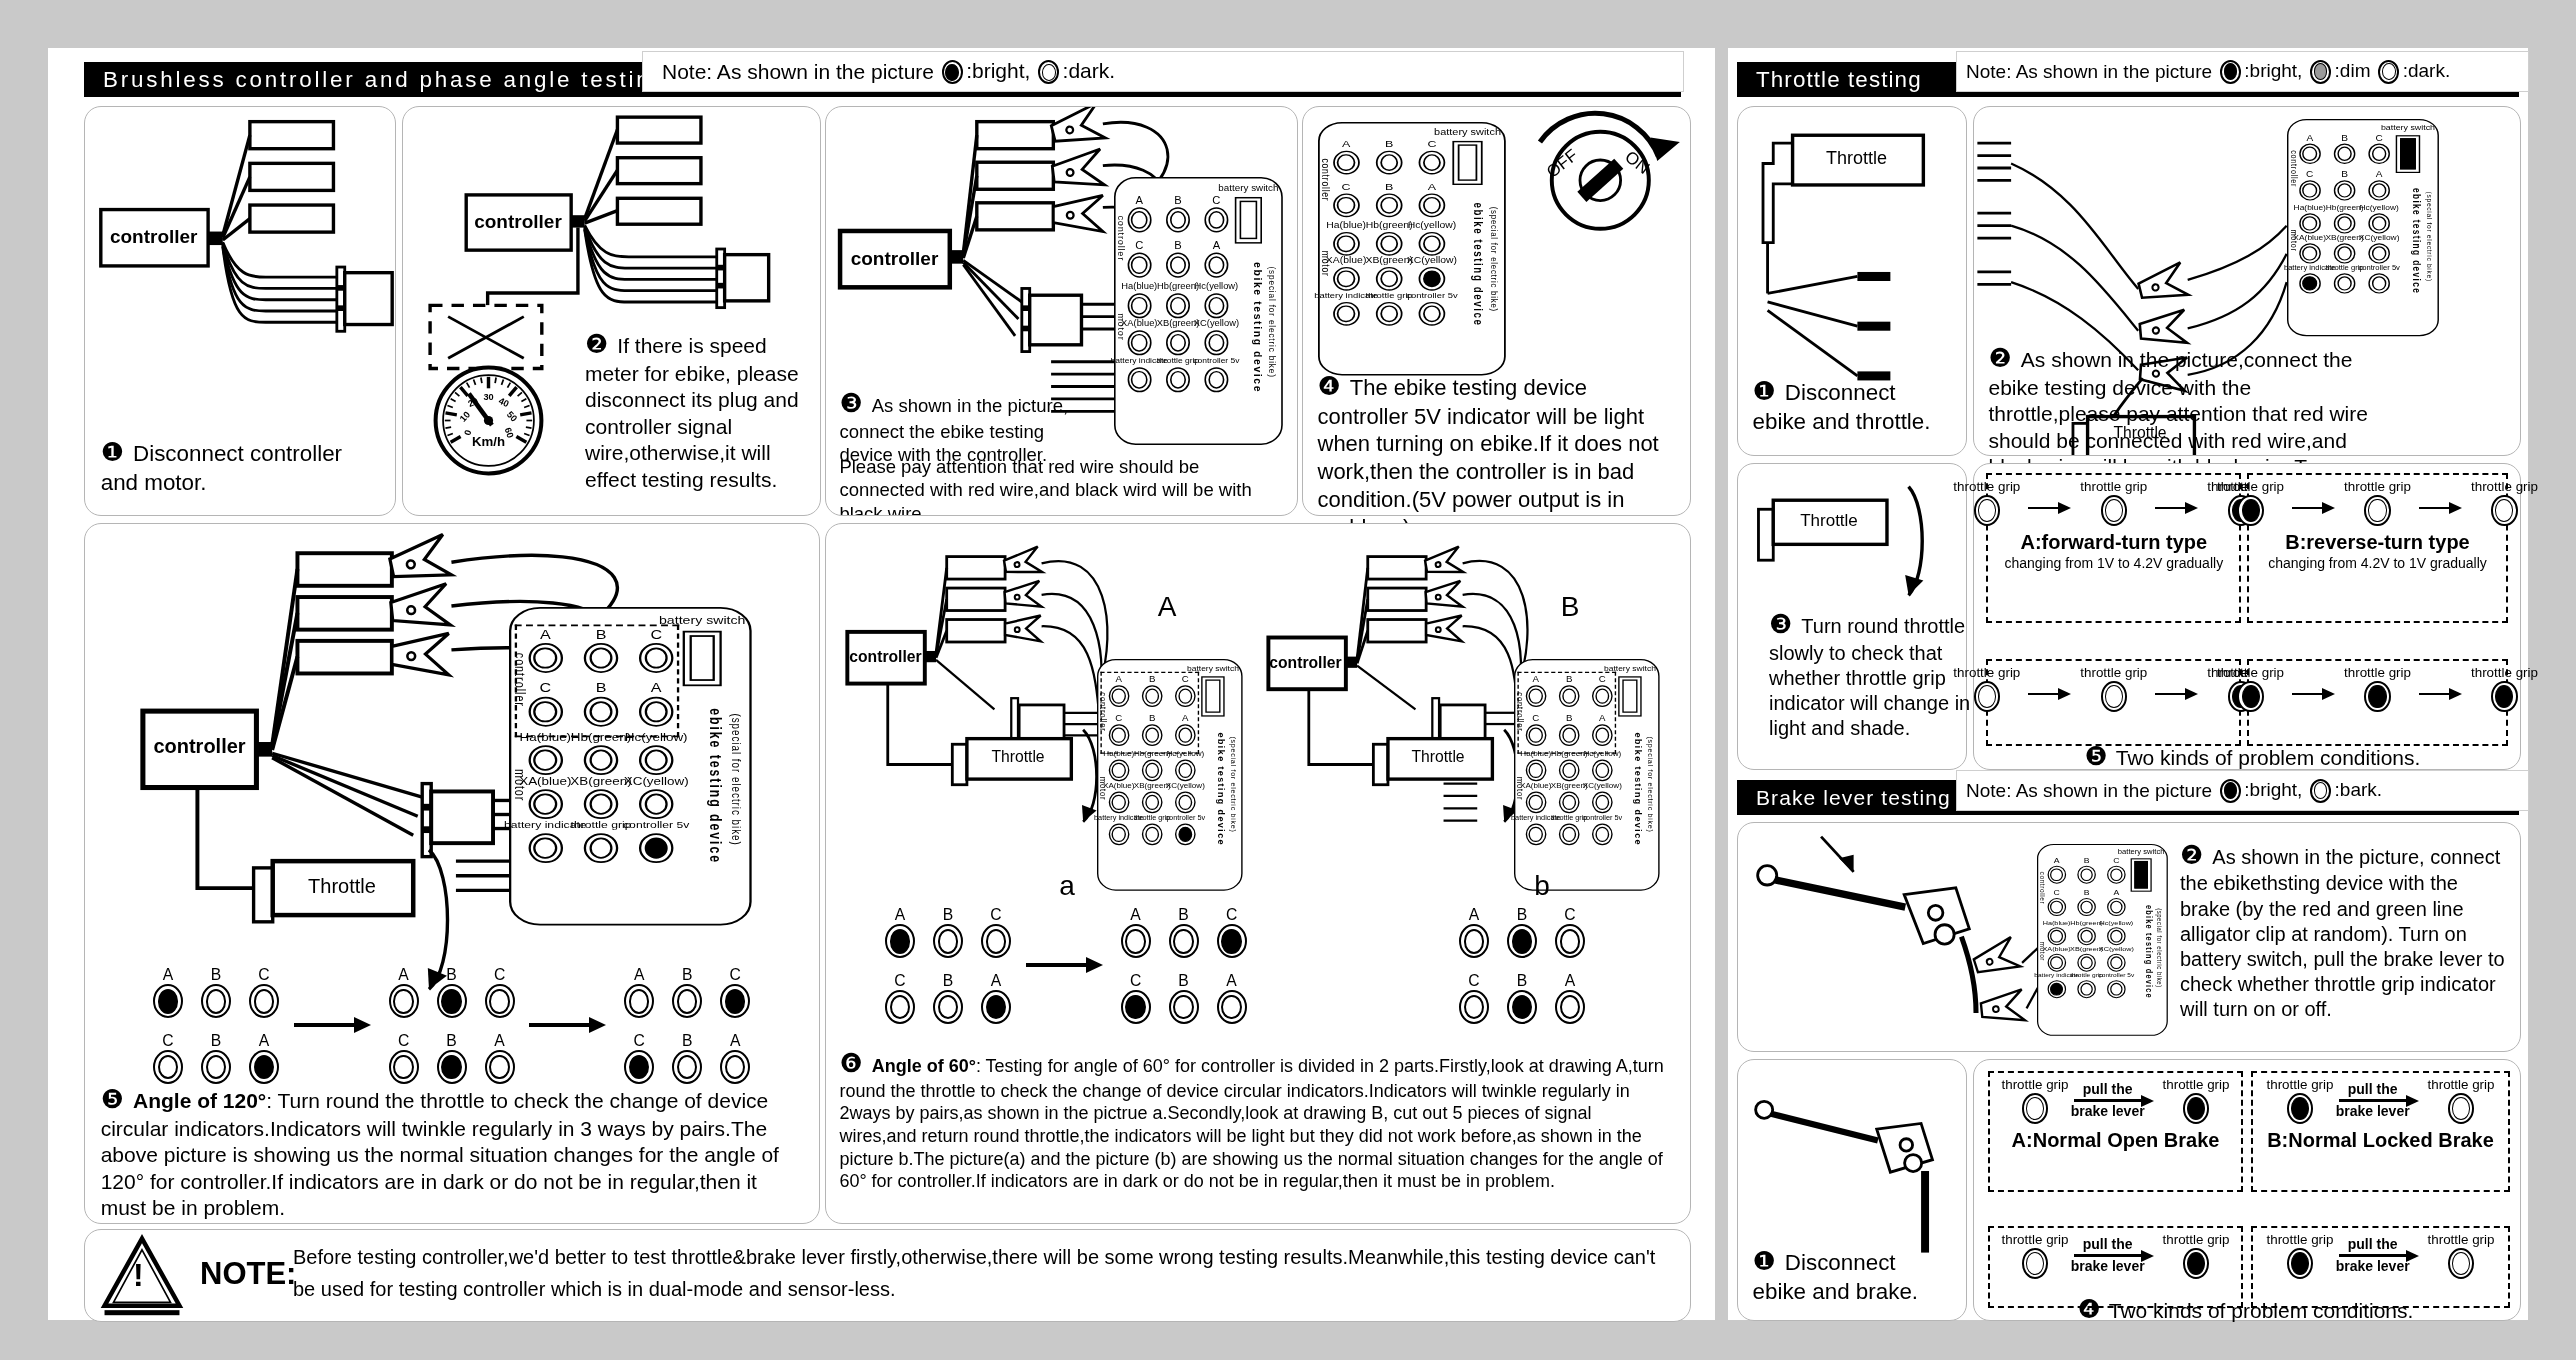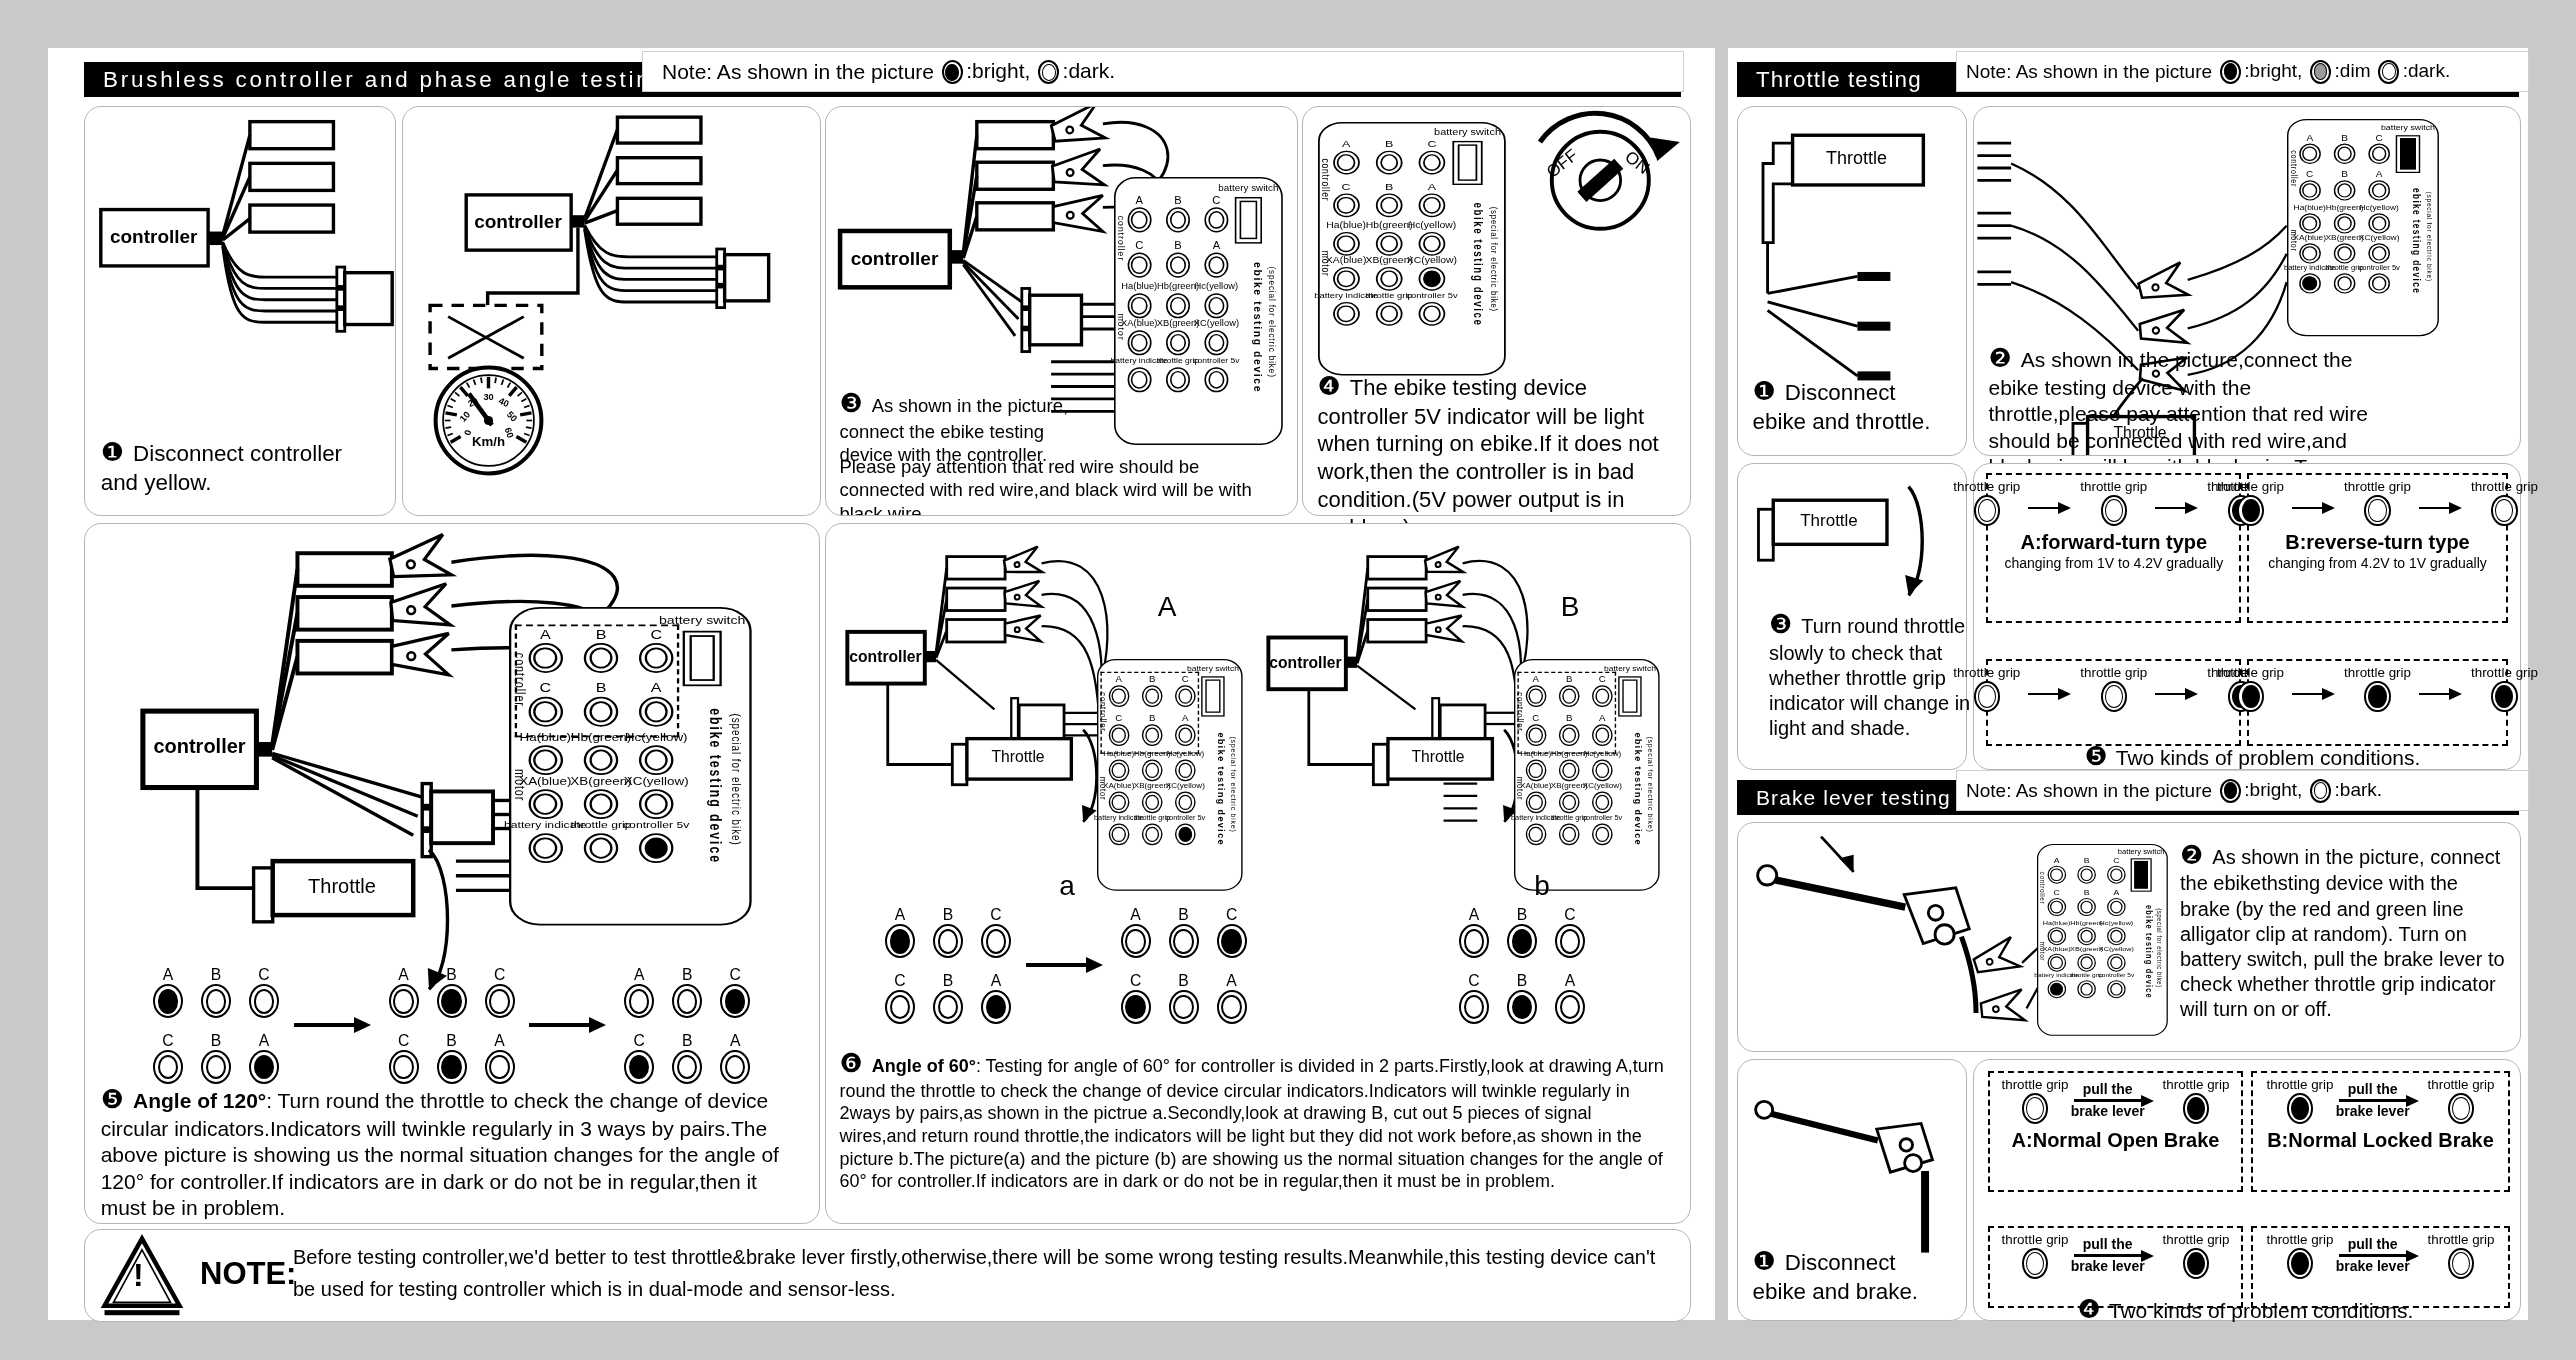--- a/index.html
+++ b/index.html
@@ -102,21 +102,21 @@
       <path d="M244,244 C264,338 286,342 320,342 L446,342" fill="none" stroke="#000" stroke-width="5"></path>
       <path d="M244,246 C262,358 284,362 320,362 L446,362" fill="none" stroke="#000" stroke-width="5"></path>
       <path d="M244,248 C260,378 282,382 320,382 L446,382" fill="none" stroke="#000" stroke-width="5"></path>
       <rect x="446" y="284" width="14" height="114" fill="#fff" stroke="#000" stroke-width="5"></rect>
       <rect x="446" y="316" width="14" height="10" fill="#000"></rect>
       <rect x="446" y="352" width="14" height="10" fill="#000"></rect>
       <rect x="460" y="294" width="84" height="92" fill="#fff" stroke="#000" stroke-width="6"></rect>
     </svg>
     <div class="olabel" style="left:15.7px;top:119px;width:106px;font-size:19px;">controller</div>
     <div class="cap" style="left:15.7px;top:329px;width:274px;">
-      <span class="num">❶</span><span>Disconnect controller and yellow.</span>
+      <span class="num">❶</span><span>Disconnect controller and motor.</span>
     </div>
   </div>
 
   <div class="panel" style="left:402px;top:106px;width:417px;height:408px;">
     <svg class="svgd" viewBox="0 0 739 724" preserveAspectRatio="none">
       <rect x="112" y="156" width="186" height="98" fill="#fff" stroke="#000" stroke-width="6"></rect>
       <rect x="298" y="192" width="24" height="22" fill="#000"></rect>
       <rect x="380" y="18" width="148" height="46" fill="#fff" stroke="#000" stroke-width="6"></rect>
       <rect x="380" y="90" width="148" height="46" fill="#fff" stroke="#000" stroke-width="6"></rect>
       <rect x="380" y="162" width="148" height="46" fill="#fff" stroke="#000" stroke-width="6"></rect>
@@ -170,20 +170,23 @@
           <text x="-41.4" y="-1.3" text-anchor="middle" font-size="16" font-weight="bold" font-family="Liberation Sans, DejaVu Sans, sans-serif" transform="rotate(-48 -41.4 -7.3)">10</text>
           <text x="-27.0" y="-26.2" text-anchor="middle" font-size="16" font-weight="bold" font-family="Liberation Sans, DejaVu Sans, sans-serif" transform="rotate(-24 -27.0 -32.2)">20</text>
           <text x="0.0" y="-36.0" text-anchor="middle" font-size="16" font-weight="bold" font-family="Liberation Sans, DejaVu Sans, sans-serif" transform="rotate(0 0.0 -42.0)">30</text>
           <text x="27.0" y="-26.2" text-anchor="middle" font-size="16" font-weight="bold" font-family="Liberation Sans, DejaVu Sans, sans-serif" transform="rotate(24 27.0 -32.2)">40</text>
           <text x="41.4" y="-1.3" text-anchor="middle" font-size="16" font-weight="bold" font-family="Liberation Sans, DejaVu Sans, sans-serif" transform="rotate(48 41.4 -7.3)">50</text>
           <text x="36.4" y="27.0" text-anchor="middle" font-size="16" font-weight="bold" font-family="Liberation Sans, DejaVu Sans, sans-serif" transform="rotate(72 36.4 21.0)">60</text>
           <line x1="5.9" y1="8.1" x2="-34.1" y2="-46.9" stroke="#000" stroke-width="8"></line>
           <circle cx="0" cy="0" r="8" fill="#000"></circle>
           <text x="0" y="44" text-anchor="middle" font-size="23" font-weight="bold" font-family="Liberation Sans, DejaVu Sans, sans-serif">Km/h</text>
         </svg></div>
+    <div class="cap" style="left:182px;top:221px;width:221px;font-size:21px;">
+      <span class="num">❷</span><span>If there is speed meter for ebike, please disconnect its plug and controller signal wire,otherwise,it will effect testing results.</span>
+    </div>
   </div>
 
   <div class="panel" style="left:825px;top:106px;width:471px;height:408px;overflow:hidden;">
     <svg class="svgd" viewBox="0 0 837 724" preserveAspectRatio="none">
       <rect x="25" y="220" width="195" height="100" fill="#fff" stroke="#000" stroke-width="8"></rect>
       <rect x="220" y="254" width="24" height="24" fill="#000"></rect>
       <rect x="268" y="26" width="136" height="48" fill="#fff" stroke="#000" stroke-width="6"></rect>
       <rect x="268" y="98" width="136" height="48" fill="#fff" stroke="#000" stroke-width="6"></rect>
       <rect x="268" y="170" width="136" height="48" fill="#fff" stroke="#000" stroke-width="6"></rect>
       <g transform="translate(404,48) rotate(-14)">

